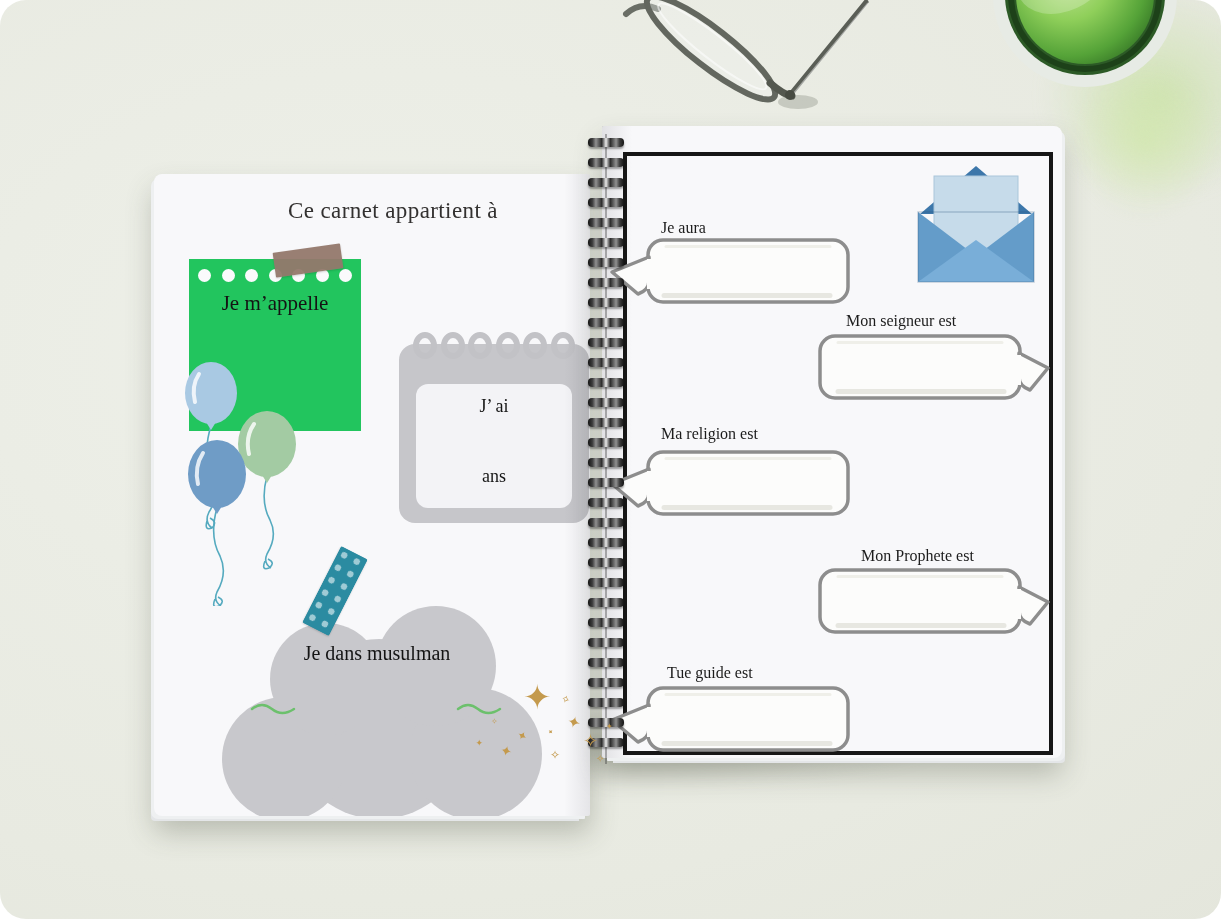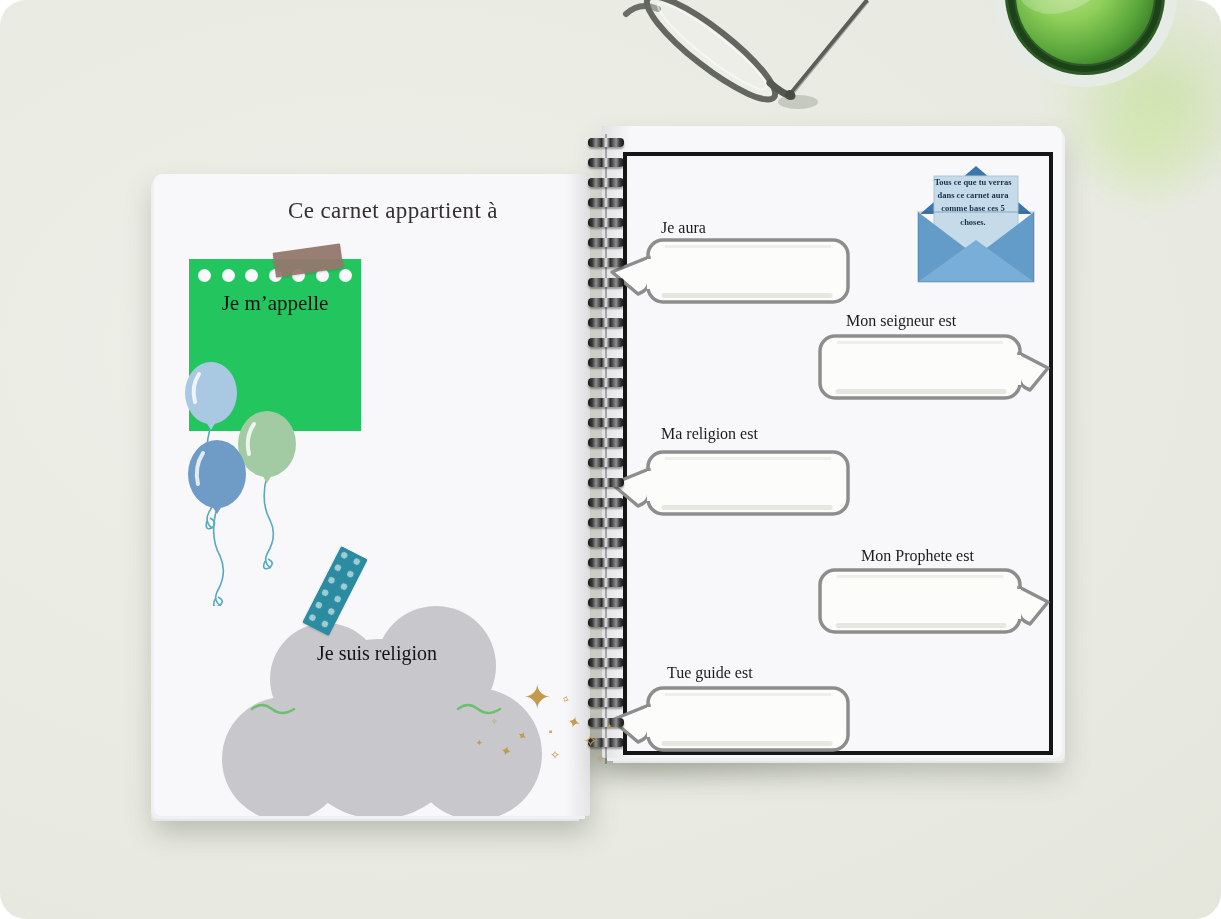--- a/index.html
+++ b/index.html
@@ -146,32 +146,46 @@
         <path d="M95,120 q-7,26 3,44 q8,16 -3,34 q-4,9 4,14 m-3,-9 q8,4 1,9 q-8,3 -4,-7" fill="none" stroke="#55aabf" stroke-width="1.6"></path>
         <ellipse cx="95" cy="88" rx="29" ry="33" fill="#a3cba3"></ellipse>
         <path d="M82,68 q-9,13 -5,30" stroke="rgba(255,255,255,.8)" stroke-width="4" fill="none" stroke-linecap="round"></path>
         <polygon points="90,119 100,119 95,127" fill="#a3cba3"></polygon>
         <path d="M45,152 q-8,28 3,48 q8,17 -3,36 q-4,9 4,14 m-3,-9 q8,4 1,9 q-8,3 -4,-7" fill="none" stroke="#55aabf" stroke-width="1.6"></path>
         <ellipse cx="45" cy="118" rx="29" ry="34" fill="#6f9cc6"></ellipse>
         <path d="M31,97 q-9,14 -5,31" stroke="rgba(255,255,255,.8)" stroke-width="4" fill="none" stroke-linecap="round"></path>
         <polygon points="40,150 50,150 45,158" fill="#6f9cc6"></polygon>
       </svg>
 
+      <div class="agepad">
+        <div class="pad-rings">
+          <i></i>
+            <i></i>
+            <i></i>
+            <i></i>
+            <i></i>
+            <i></i>
+        </div>
+        <div class="pad-inner">
+          <div class="pad-line1">J’ ai</div>
+          <div class="pad-line2">ans</div>
+        </div>
+      </div>
 
       <svg class="cloud-svg" width="350" height="242" viewBox="0 0 350 242">
         <g fill="#c8c8cc">
           <circle cx="175" cy="155" r="90"></circle>
           <circle cx="80" cy="185" r="62"></circle>
           <circle cx="272" cy="180" r="66"></circle>
           <circle cx="122" cy="105" r="56"></circle>
           <circle cx="232" cy="92" r="60"></circle>
         </g>
       </svg>
       <div class="washi"></div>
-      <div class="cloud-line">Je suis religion</div>
+      <div class="cloud-line">Je dans musulman</div>
       <svg class="flourish fl-l" width="46" height="16" viewBox="0 0 46 16">
         <path d="M2,9 Q12,1 22,9 T44,9" fill="none" stroke="#6cc06c" stroke-width="2.4" stroke-linecap="round"></path>
       </svg>
       <svg class="flourish fl-r" width="46" height="16" viewBox="0 0 46 16">
         <path d="M2,9 Q12,1 22,9 T44,9" fill="none" stroke="#6cc06c" stroke-width="2.4" stroke-linecap="round"></path>
       </svg>
     </div>
 
     <div class="page page-right">
       <div class="frame">
@@ -196,21 +210,20 @@
         </svg>
 
         <svg class="envelope" width="128" height="126" viewBox="0 0 128 126">
           <polygon points="8,52 64,4 120,52" fill="#3d77aa"></polygon>
           <rect x="22" y="14" width="84" height="78" fill="#c6dbea" stroke="#aac6da" stroke-width="1"></rect>
           <polygon points="6,50 64,94 6,120" fill="#649cc9"></polygon>
           <polygon points="122,50 64,94 122,120" fill="#649cc9"></polygon>
           <polygon points="6,120 64,78 122,120" fill="#79aed8"></polygon>
           <rect x="6" y="50" width="116" height="70" fill="none" stroke="rgba(40,80,120,.25)" stroke-width="1.5"></rect>
         </svg>
-        <div class="env-note">Tous ce que tu verras dans ce carnet aura comme base ces 5 choses.</div>
 
         <div class="prompt-label" style="left:34px;top:63px">Je aura</div>
         <svg class="bubble" style="left:-19px;top:81px" viewBox="0 0 244 70">
             <use href="#bub-l"></use>
           </svg>
 
         <div class="prompt-label" style="left:219px;top:156px">Mon seigneur est</div>
         <svg class="bubble" style="left:189px;top:177px" viewBox="0 0 244 70">
             <use href="#bub-r"></use>
           </svg>

